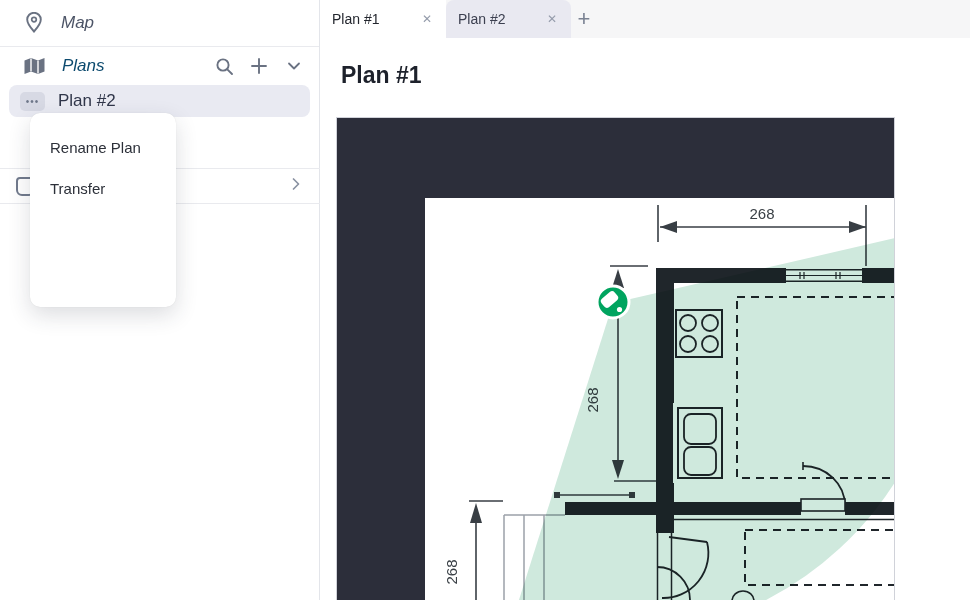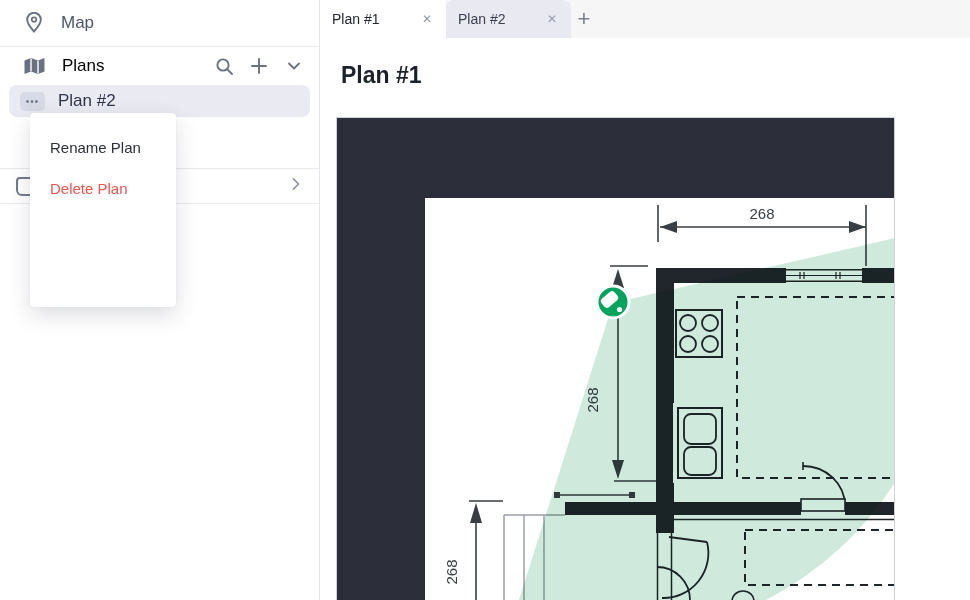--- a/index.html
+++ b/index.html
@@ -2,41 +2,41 @@
 <html><head>
 <meta charset="utf-8">
 <style>
   html,body{margin:0;padding:0;}
   .app{position:relative;width:970px;height:600px;background:#fff;overflow:hidden;
        font-family:"Liberation Sans",sans-serif;-webkit-font-smoothing:antialiased;}
 
   
   .sidebar{position:absolute;left:0;top:0;width:320px;height:600px;background:#fff;
            border-right:1px solid #e3e5ea;box-sizing:border-box;}
-  .srow{display:flex;align-items:center;box-sizing:border-box;}
+  .srow{display:flex;align-items:center;box-sizing:border-box;font-style:italic;}
   .row-map{height:47px;padding-left:24px;border-bottom:1px solid #e9eaee;}
   .row-map .lbl{margin-left:17px;font-size:17px;color:#4d5567;}
   .row-plans{height:38px;padding:0 14px 0 23px;}
-  .row-plans .lbl{margin-left:16px;font-size:17px;color:#000000;flex:0 0 auto;}
+  .row-plans .lbl{margin-left:16px;font-size:17px;color:#0c4a6e;flex:0 0 auto;}
   .plans-actions{margin-left:auto;display:flex;align-items:center;gap:13px;}
   .icon-btn{width:22px;height:22px;display:flex;align-items:center;justify-content:center;cursor:pointer;}
   .pill{position:relative;margin:0 9px;height:32px;display:flex;align-items:center;
         background:#e9eaf2;border-radius:8px;padding-left:11px;box-sizing:border-box;}
   .dots-chip{width:25px;height:19px;border-radius:5px;background:#d7d9e4;color:#6e7789;
              font-size:10px;letter-spacing:1px;display:flex;align-items:center;justify-content:center;}
   .pill .lbl{margin-left:13px;font-size:17px;color:#30364a;}
   .hidden-row{position:absolute;left:0;top:168px;width:320px;height:36px;box-sizing:border-box;
               border-top:1px solid #e9eaee;border-bottom:1px solid #e9eaee;
               display:flex;align-items:center;padding:0 16px;}
   .hidden-row .part-icon{width:15px;height:15px;border:2px solid #717a8c;border-radius:4px 4px 6px 6px;}
   .hidden-row .chev{margin-left:auto;}
 
   
   .menu{position:absolute;left:30px;top:113px;width:146px;height:194px;background:#fff;
-        border-radius:4px;box-shadow:0 8px 22px rgba(40,45,60,.16),0 0 1px rgba(0,0,0,.12);
+        border-radius:10px;box-shadow:0 8px 22px rgba(40,45,60,.16),0 0 1px rgba(0,0,0,.12);
         z-index:20;padding:14px 0;box-sizing:border-box;}
   .menu-item{height:41px;display:flex;align-items:center;padding:0 20px;font-size:15px;
              color:#2c3039;cursor:pointer;}
   .menu-item.danger{color:#f05350;}
 
   
   .tabbar{position:absolute;left:320px;top:0;width:650px;height:38px;background:#f6f6f7;}
   .tab{position:absolute;top:0;height:38px;display:flex;align-items:center;
        padding:0 12px;box-sizing:border-box;cursor:pointer;}
   .tab .t-lbl{font-size:14px;}
@@ -110,21 +110,21 @@
       <span class="part-icon"></span>
       <span class="chev">
         <svg width="16" height="16" viewBox="0 0 16 16">
           <polyline points="5.5,3 10.5,8 5.5,13" fill="none" stroke="#8a92a2" stroke-width="1.7" stroke-linecap="round" stroke-linejoin="round"></polyline>
         </svg>
       </span>
     </div>
 
     <div class="menu">
       <div class="menu-item">Rename Plan</div>
-      <div class="menu-item danger">Delete Plan</div>
+      <div class="menu-item">Transfer</div>
     </div>
   </div>
 
   <div class="tabbar">
     <div class="tab tab1">
       <span class="t-lbl">Plan #1</span>
       <span class="t-close">✕</span>
     </div>
     <div class="tab tab2">
       <span class="t-lbl">Plan #2</span>

